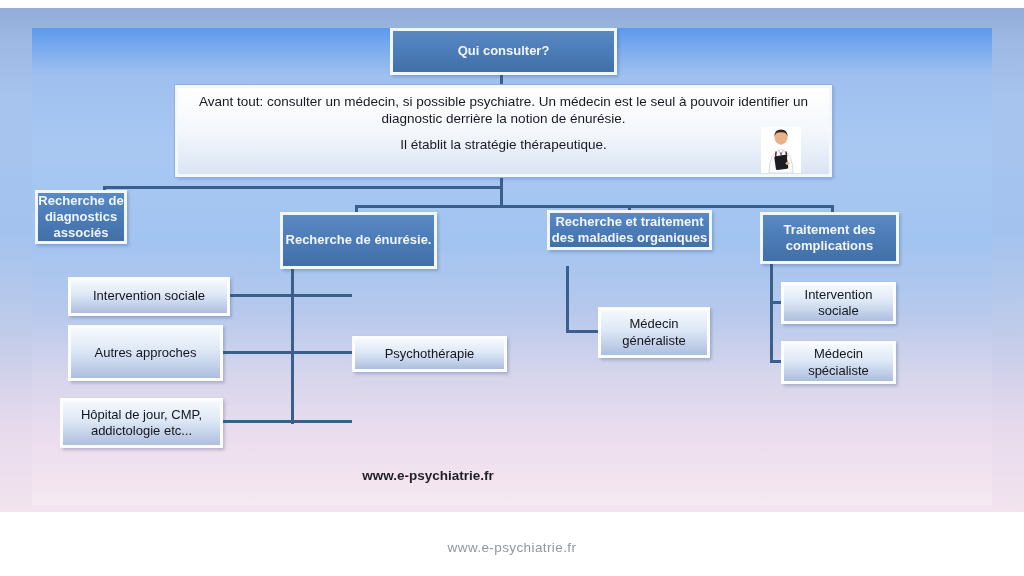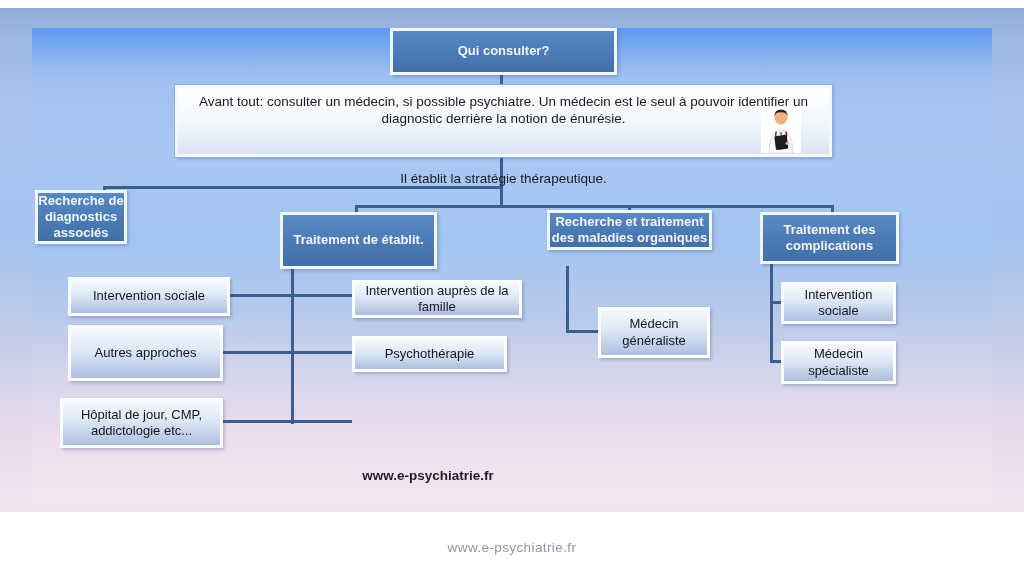--- a/index.html
+++ b/index.html
@@ -30,26 +30,25 @@
     font-weight:bold;font-size:13px;padding:0;
   }
   .leaf{
     background:linear-gradient(180deg,#f6f9fd 0%,var(--leaf-fill,#dde8f6) 45%,#adbede 100%);
     border:3px solid #fbfdfe;color:var(--text-dark,#15151e);
     font-size:13px;padding:2px;
   }
   
   #box-title{left:390px;top:28px;width:227px;height:47px;}
   #box-intro{
-    left:175px;top:85px;width:657px;height:72px;
+    left:175px;top:85px;width:657px;height:92px;
     background:linear-gradient(180deg,#ffffff 0%,var(--intro-fill,#f2f6fb) 55%,#d9e4f3 100%);
     border:3px solid #f4f8fc;box-shadow:0 0 0 1px #8fb0d8,1.5px 2px 3px rgba(50,70,110,0.30);
     color:#191923;font-size:13.5px;flex-direction:column;justify-content:flex-start;
     padding:6px 10px 2px 10px;
-    gap:34px;
   }
   #box-intro p{margin:0;width:610px;}
   #box-intro .p2{margin-top:9px;}
   #doctor{position:absolute;right:28px;bottom:1px;width:40px;height:46px;background:#ffffff;}
   #b-diagnostics{left:35px;top:190px;width:92px;height:54px;}
   #b-enuresie{left:280px;top:212px;width:157px;height:57px;}
   #b-organiques{left:547px;top:210px;width:165px;height:40px;padding:2px 0;}
   #b-complications{left:760px;top:212px;width:139px;height:52px;}
   #l-soc1{left:68px;top:277px;width:162px;height:39px;}
   #l-autres{left:68px;top:325px;width:155px;height:56px;}
@@ -111,28 +110,27 @@
         <path d="M15.2 24.5 Q13.6 31.5 17.5 34.2" fill="none" stroke="#5d1f2e" stroke-width="1.4"></path>
         <path d="M24.8 24.5 Q26.4 29.5 24.8 32" fill="none" stroke="#5d1f2e" stroke-width="1.4"></path>
         <circle cx="18" cy="35" r="1.8" fill="#9aa0a8" stroke="#5a5f66" stroke-width="0.6"></circle>
         <rect x="14" y="28.5" width="12.5" height="14" rx="1.5" fill="#1c1d22" transform="rotate(-8 20 35)"></rect>
         <ellipse cx="26.5" cy="36.5" rx="2" ry="1.4" fill="#eab287"></ellipse>
       </svg>
     </span>
   </div>
 
   <div class="node branch" id="b-diagnostics">Recherche de diagnostics associés</div>
-  <div class="node branch" id="b-enuresie">Traitement de établit.</div>
+  <div class="node branch" id="b-enuresie">Recherche de énurésie.</div>
   <div class="node branch" id="b-organiques">Recherche et traitement des maladies organiques</div>
   <div class="node branch" id="b-complications">Traitement des complications</div>
 
   <div class="node leaf" id="l-soc1">Intervention sociale</div>
   <div class="node leaf" id="l-hopital">Hôpital de jour, CMP, addictologie etc...</div>
   <div class="node leaf" id="l-autres">Autres approches</div>
-  <div class="node leaf" id="l-famille">Intervention auprès de la famille</div>
   <div class="node leaf" id="l-psy">Psychothérapie</div>
   <div class="node leaf" id="l-gen">Médecin généraliste</div>
   <div class="node leaf" id="l-soc2">Intervention sociale</div>
   <div class="node leaf" id="l-spec">Médecin spécialiste</div>
 
   <div id="watermark">www.e-psychiatrie.fr</div>
 
   <div id="footer">www.e-psychiatrie.fr</div>
 
 </div>

